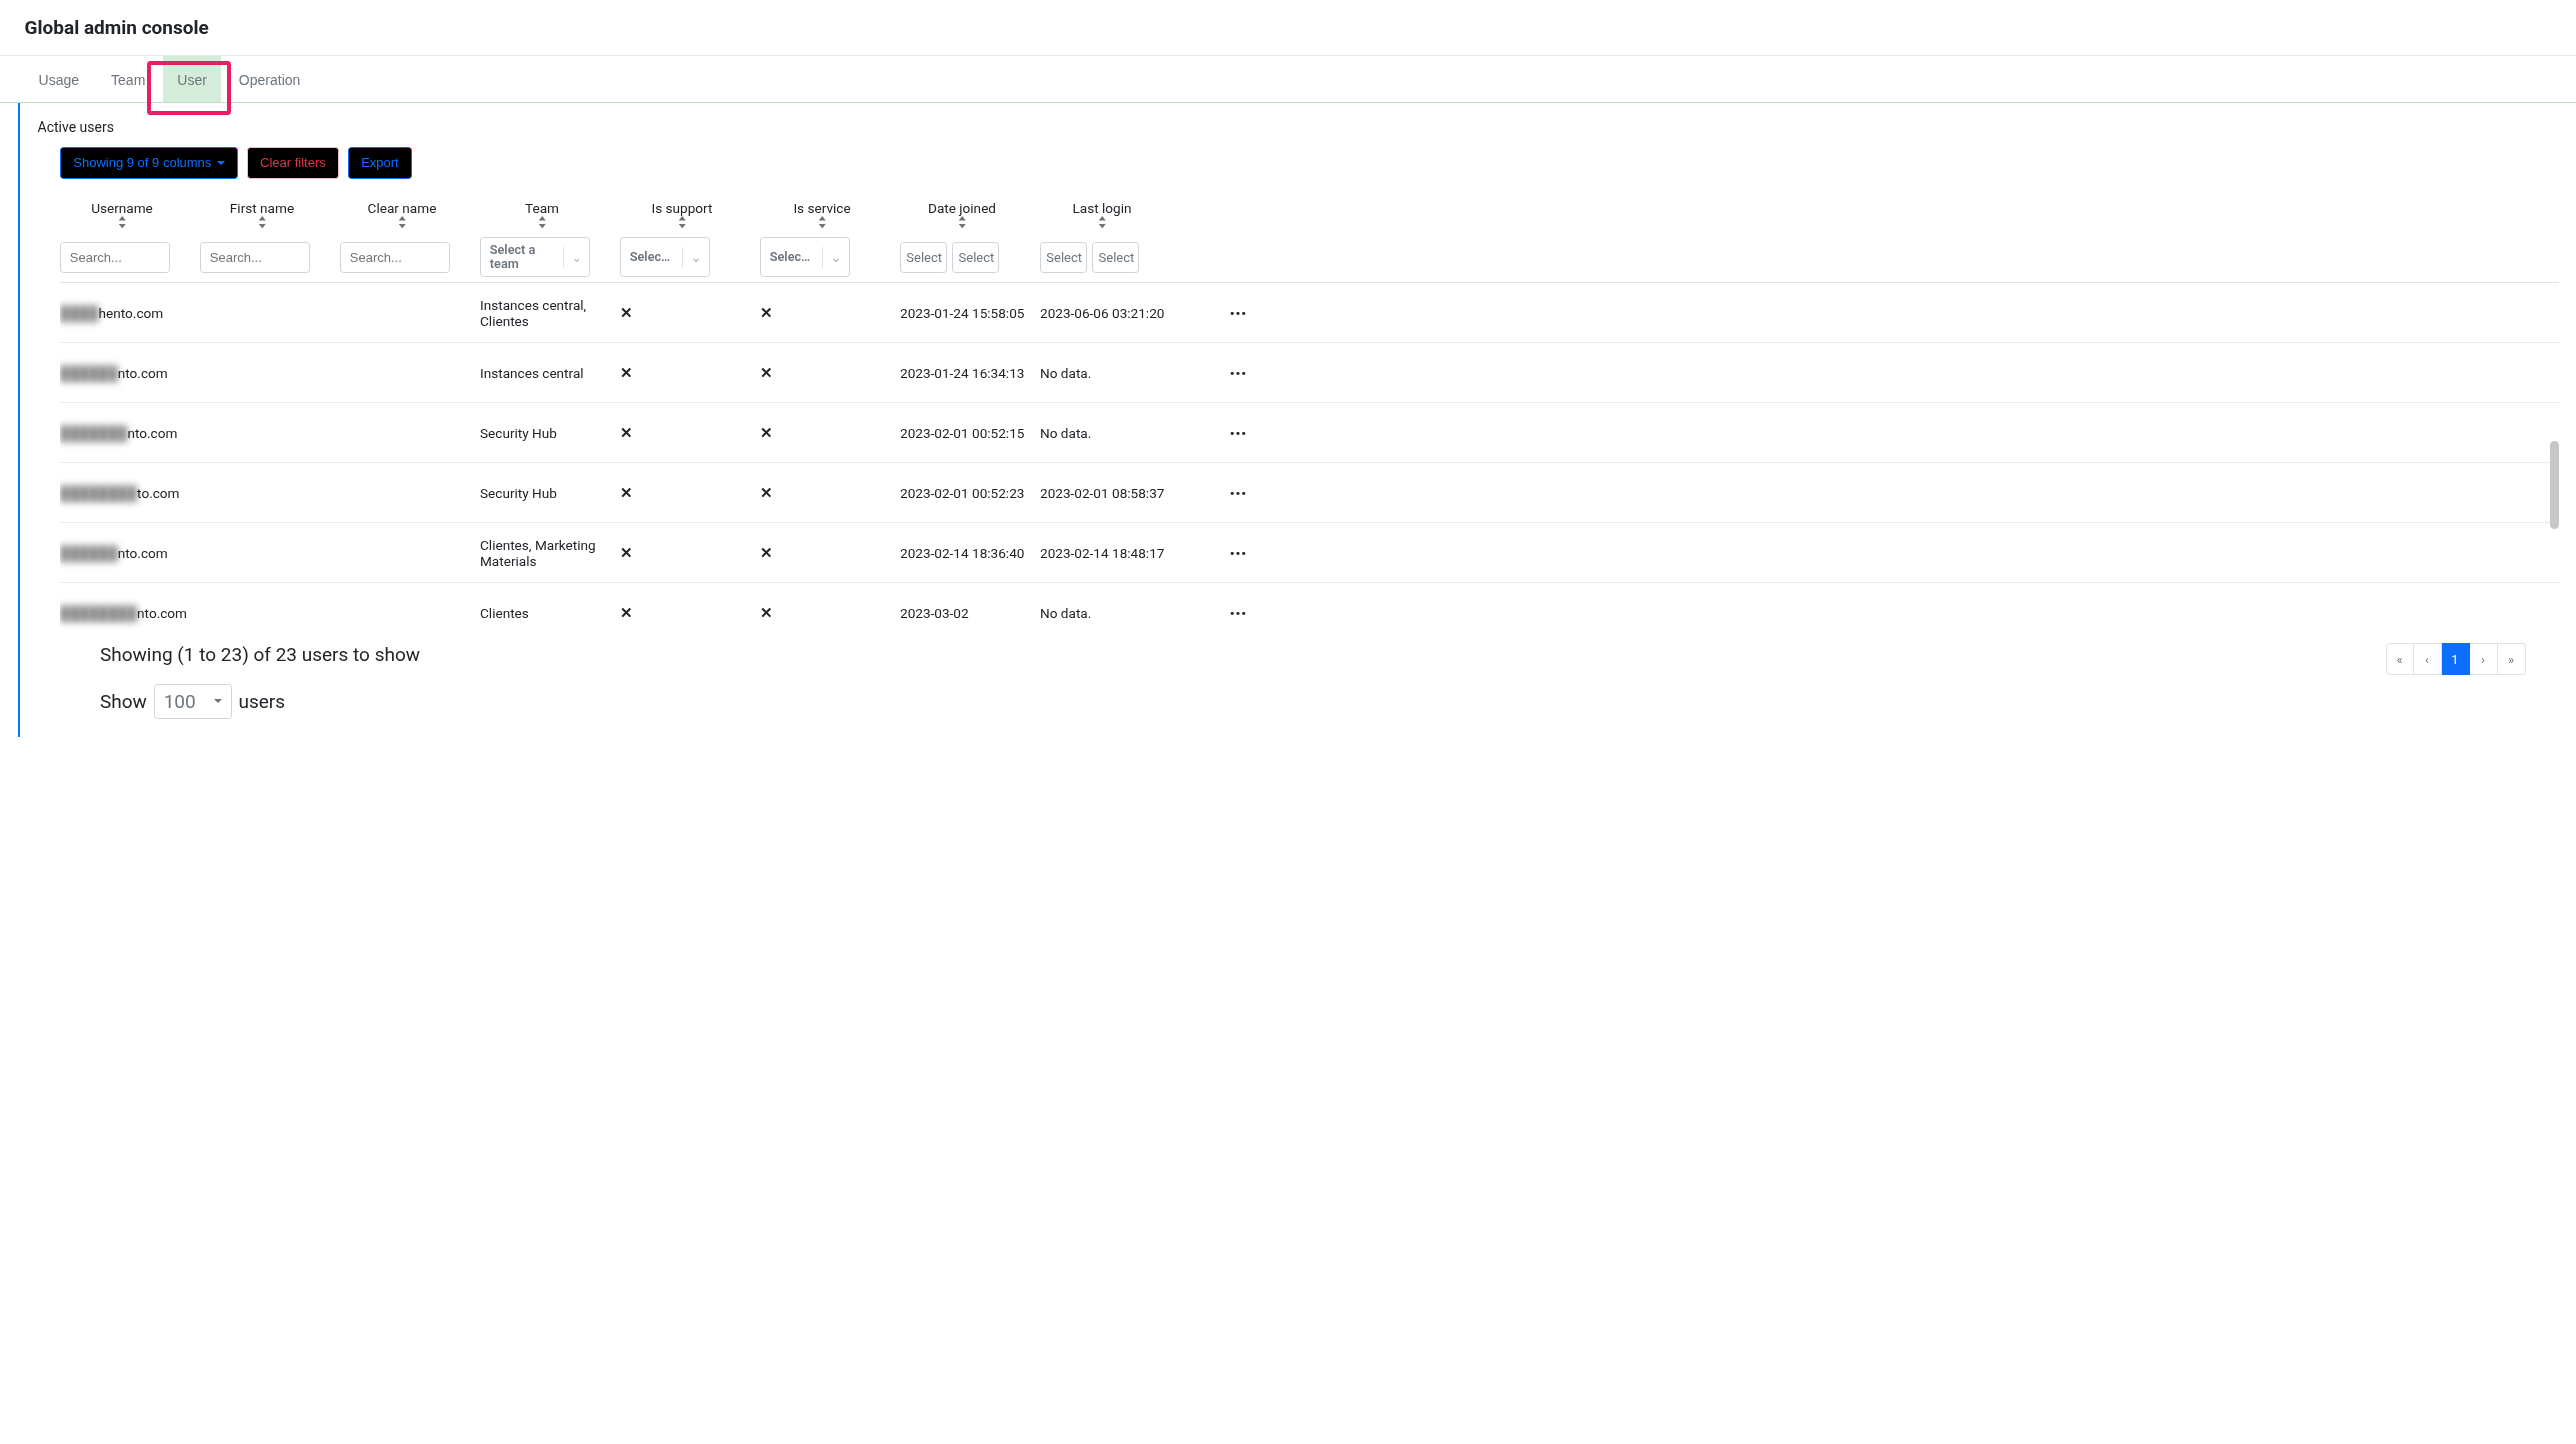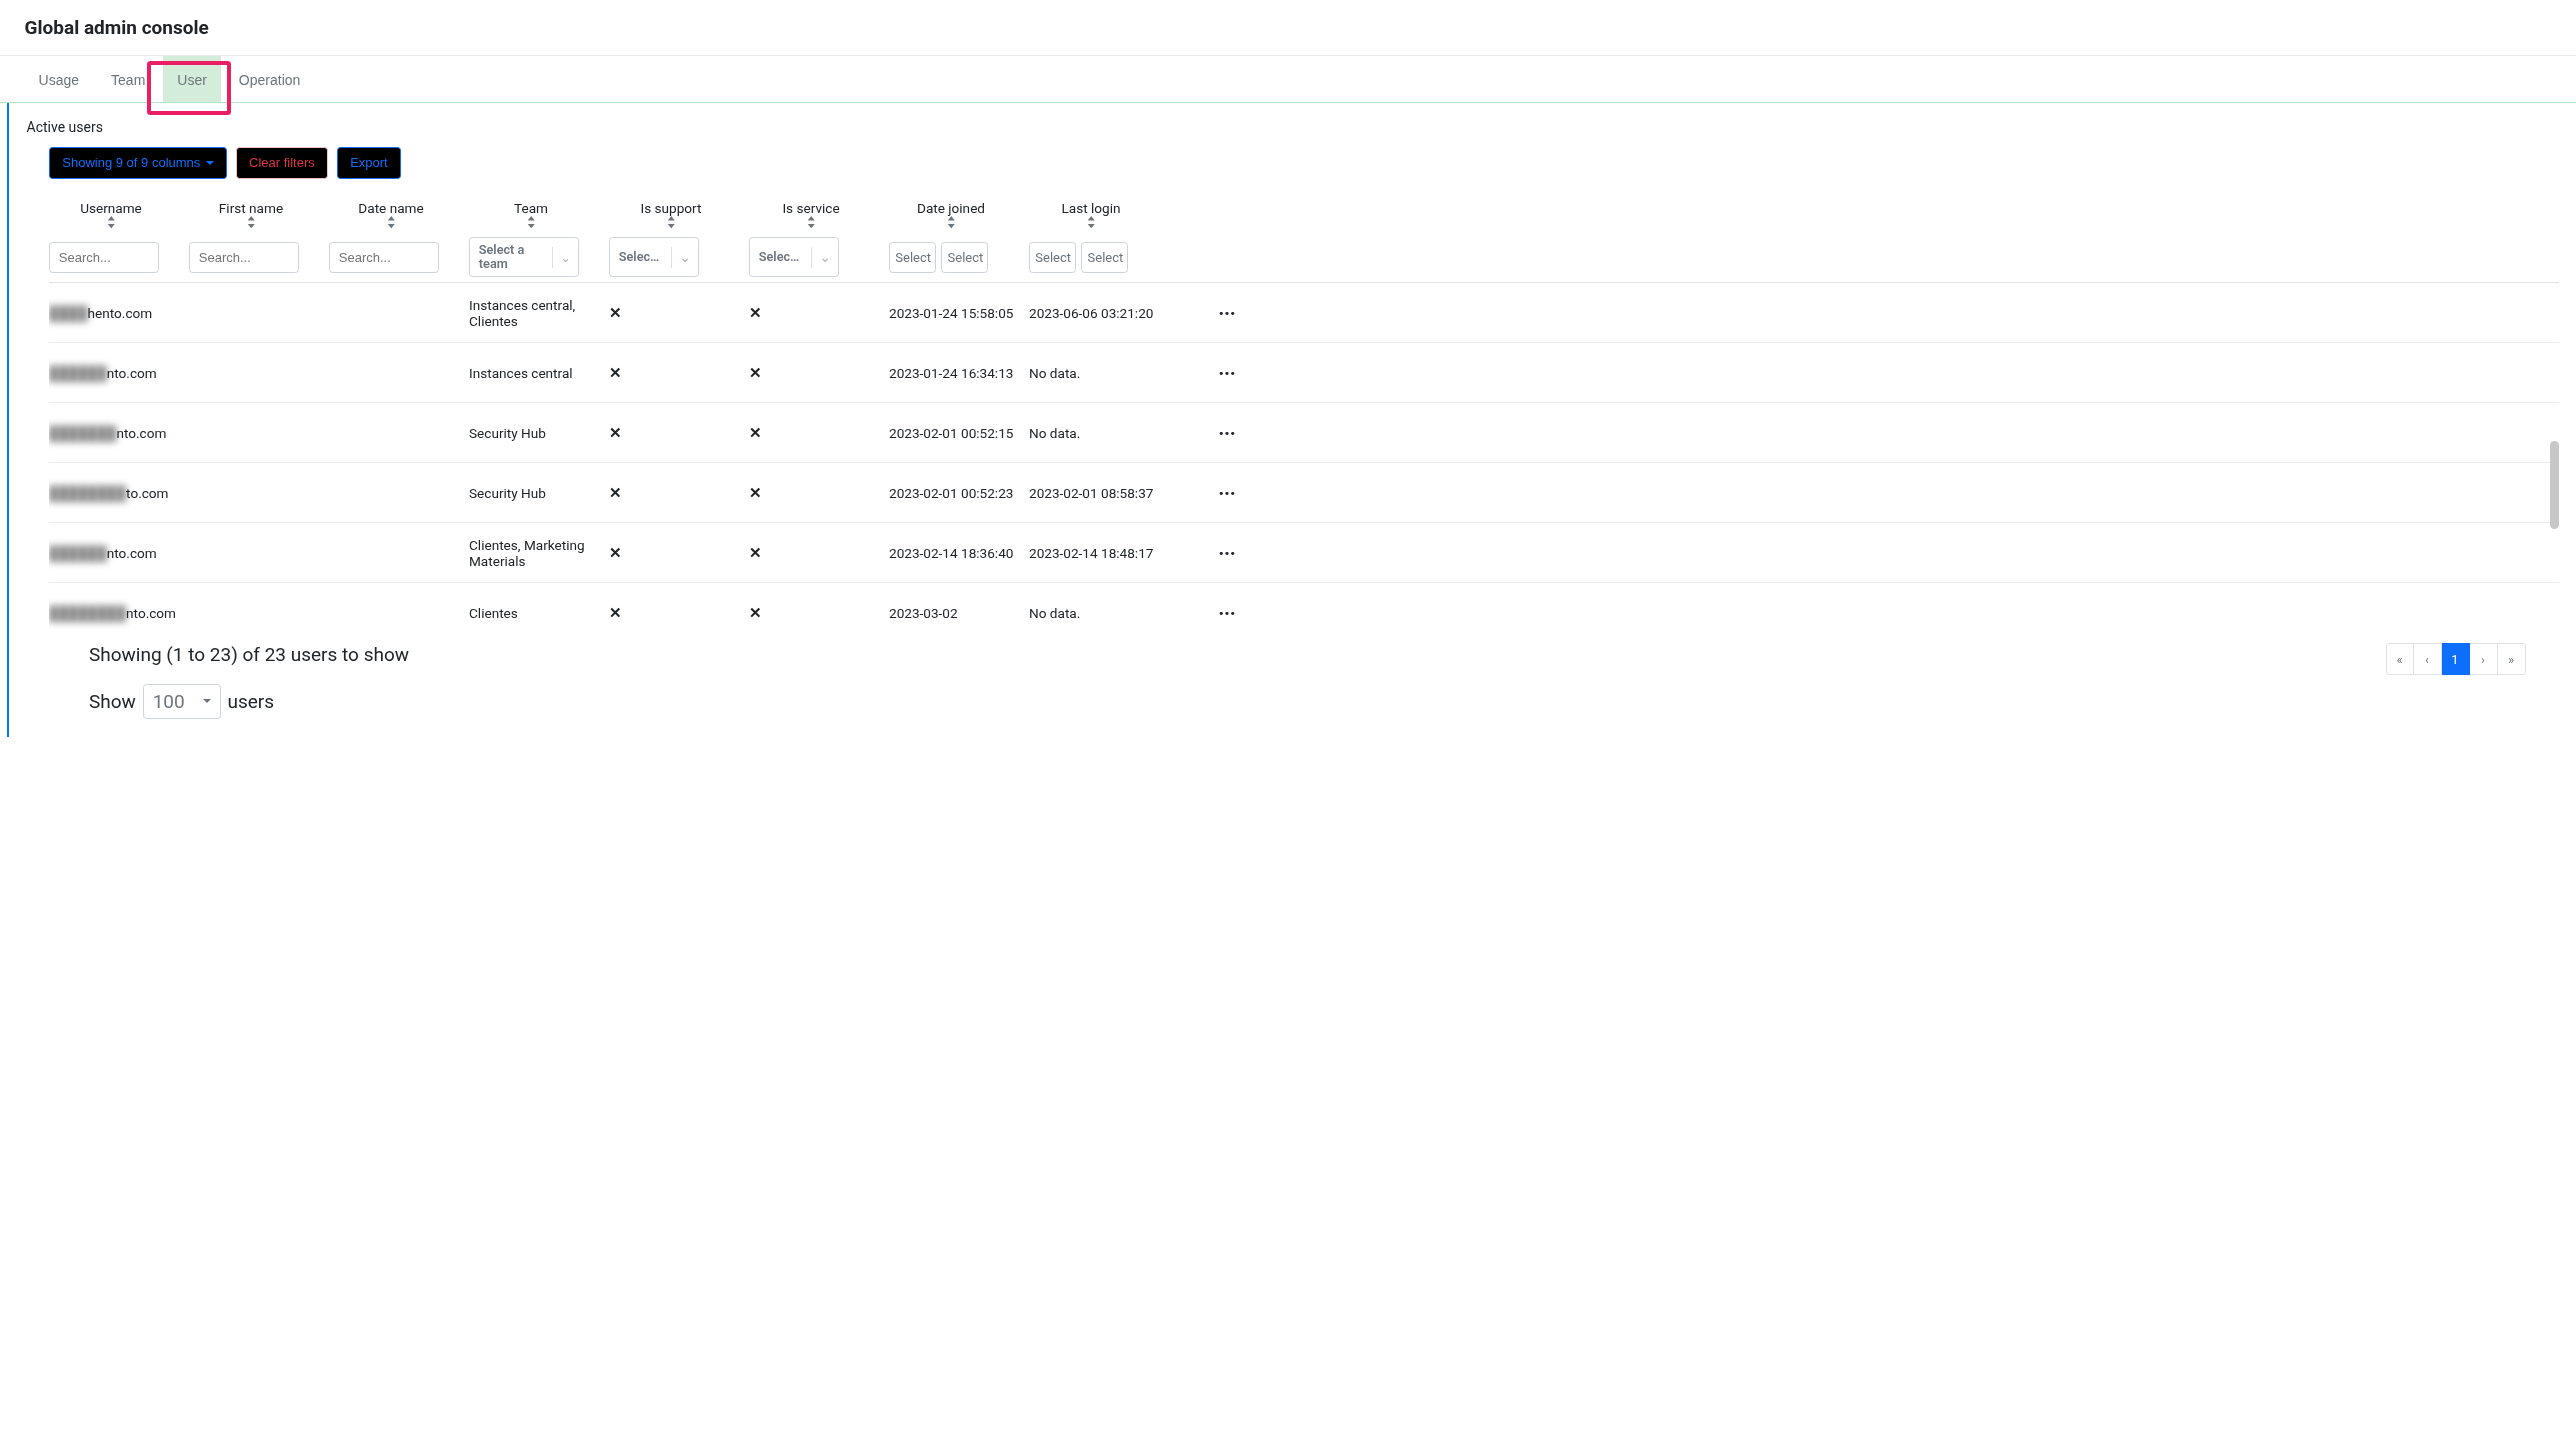--- a/index.html
+++ b/index.html
@@ -41,21 +41,21 @@
     border-radius: 3.5px;
     pointer-events: none;
     top: 5.3px;
     left: 147px;
     width: 84px;
     height: 54px;
     z-index: 5;
   }
   .panel {
     border-left: 2.6px solid #007bff;
-    margin: 0 0 0 7px;
+    margin: 0 0 0 18px;
     padding: 0 0 17.5px 0;
   }
   .panel-title {
     font-size: 14px;
     font-weight: 400;
     padding: 16px 17.5px 12.3px 17.5px;
     color: #212529;
   }
   .toolbar {
     display: flex;
@@ -232,21 +232,21 @@
       </div>
       <div class="th">
         <span>First name</span>
         <span class="sort-icon">
             <svg viewBox="0 0 10 14">
               <path d="M5 0 L9 5 L1 5 Z M5 14 L1 9 L9 9 Z" fill="#6c757d"></path>
             </svg>
           </span>
       </div>
       <div class="th">
-        <span>Date name</span>
+        <span>Clear name</span>
         <span class="sort-icon">
             <svg viewBox="0 0 10 14">
               <path d="M5 0 L9 5 L1 5 Z M5 14 L1 9 L9 9 Z" fill="#6c757d"></path>
             </svg>
           </span>
       </div>
       <div class="th">
         <span>Team</span>
         <span class="sort-icon">
             <svg viewBox="0 0 10 14">

